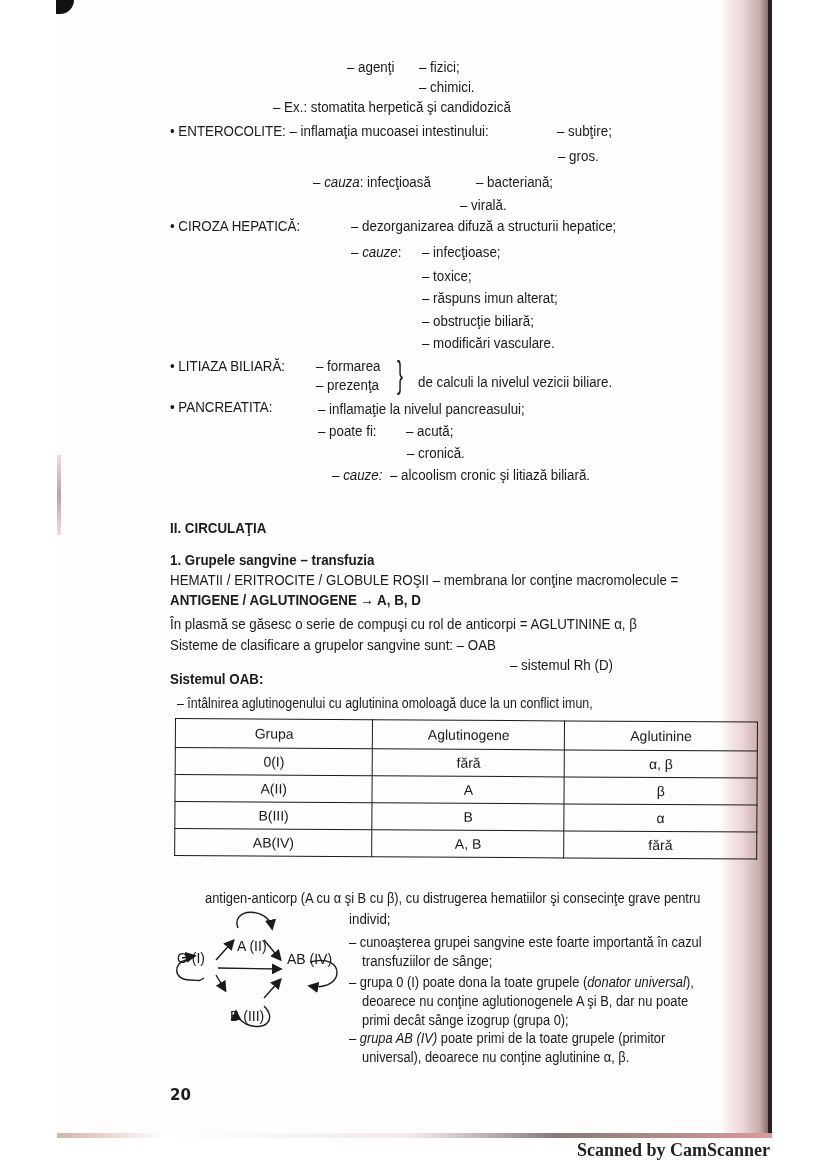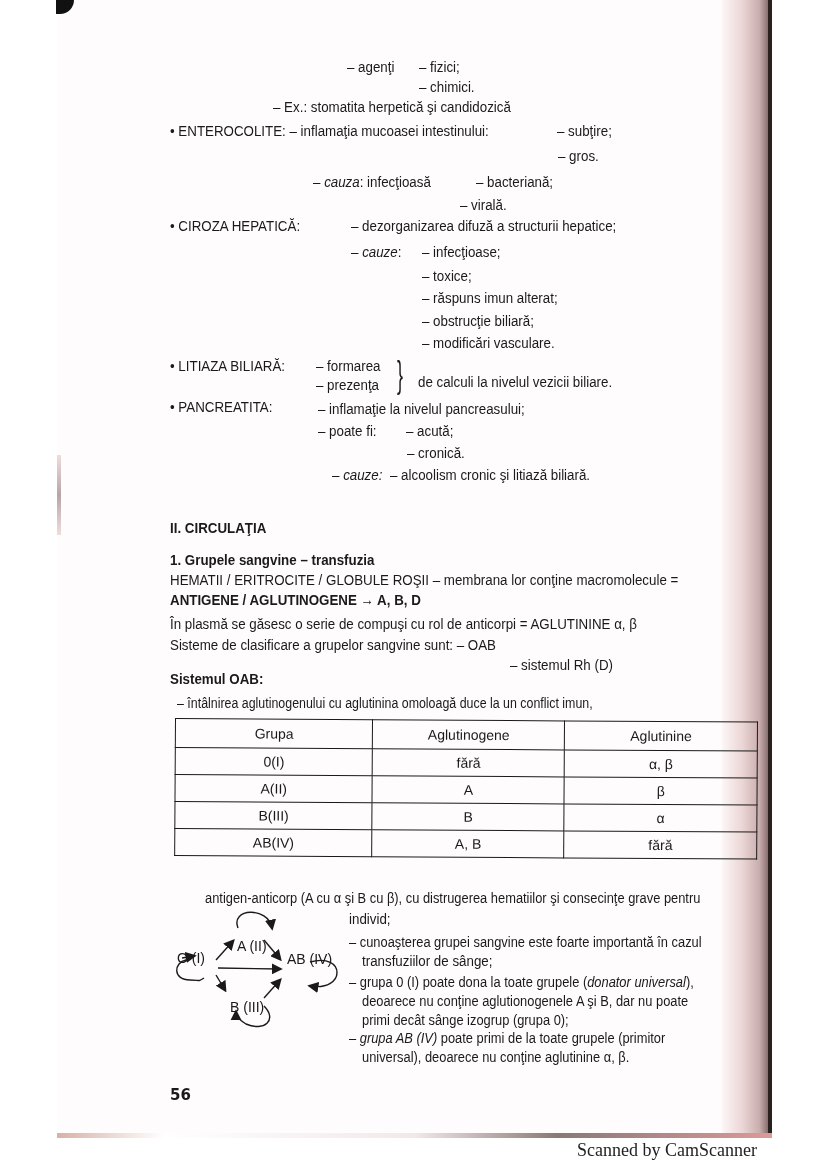--- a/index.html
+++ b/index.html
@@ -56,21 +56,21 @@
     .col1 { width: 198px; } .col2 { width: 192px; } .col3 { width: 193px; }
     .greek { font-family: "Liberation Serif", serif; font-size: 15px; }
     .diagram { position: absolute; left: 160px; top: 900px; width: 200px; height: 150px; }
     .diag-label { position: absolute; font-size: 14px; white-space: nowrap; }
     .page-number {
       position: absolute; left: 170px; top: 1086px; font-size: 15px; font-weight: bold;
       font-family: "DejaVu Sans", sans-serif;
     }
     .watermark {
       position: absolute; left: 577px; top: 1140px; font-size: 18px;
-      font-family: "Liberation Serif", serif; color: #222;
+      font-family: "Liberation Serif", serif; color: #222; font-weight: bold;
     }
   </style>
 </head>
 <body>
 
 <div class="page"></div>
 <div class="page-fold"></div>
 <div class="corner-tl"></div>
 <div class="left-mark"></div>
 <div class="bottom-edge"></div>
@@ -177,18 +177,18 @@
 
       <path d="M78,28 C70,8 108,6 112,28" marker-end="url(#ah)"></path>
       <path d="M26,60 C14,62 12,80 30,80 C40,80 38,82 44,78"></path>
       <path d="M22,58 L34,56" marker-end="url(#ah)"></path>
       <path d="M150,62 C186,52 186,92 150,86" marker-end="url(#ah)"></path>
       <path d="M104,106 C118,120 104,132 86,124 C76,118 76,114 76,112" marker-end="url(#ah)"></path>
     </g>
   </svg>
   <span class="diag-label" style="left:17px;top:50px">O (I)</span>
   <span class="diag-label" style="left:77px;top:38px">A (II)</span>
-  <span class="diag-label" style="left:70px;top:99px">B (III)</span>
+  <span class="diag-label" style="left:70px;top:108px">B (III)</span>
   <span class="diag-label" style="left:127px;top:51px">AB (IV)</span>
 </div>
 
-<span class="page-number">56</span>
+<span class="page-number">20</span>
 <span class="watermark">Scanned by CamScanner</span>
 
 </body></html>

